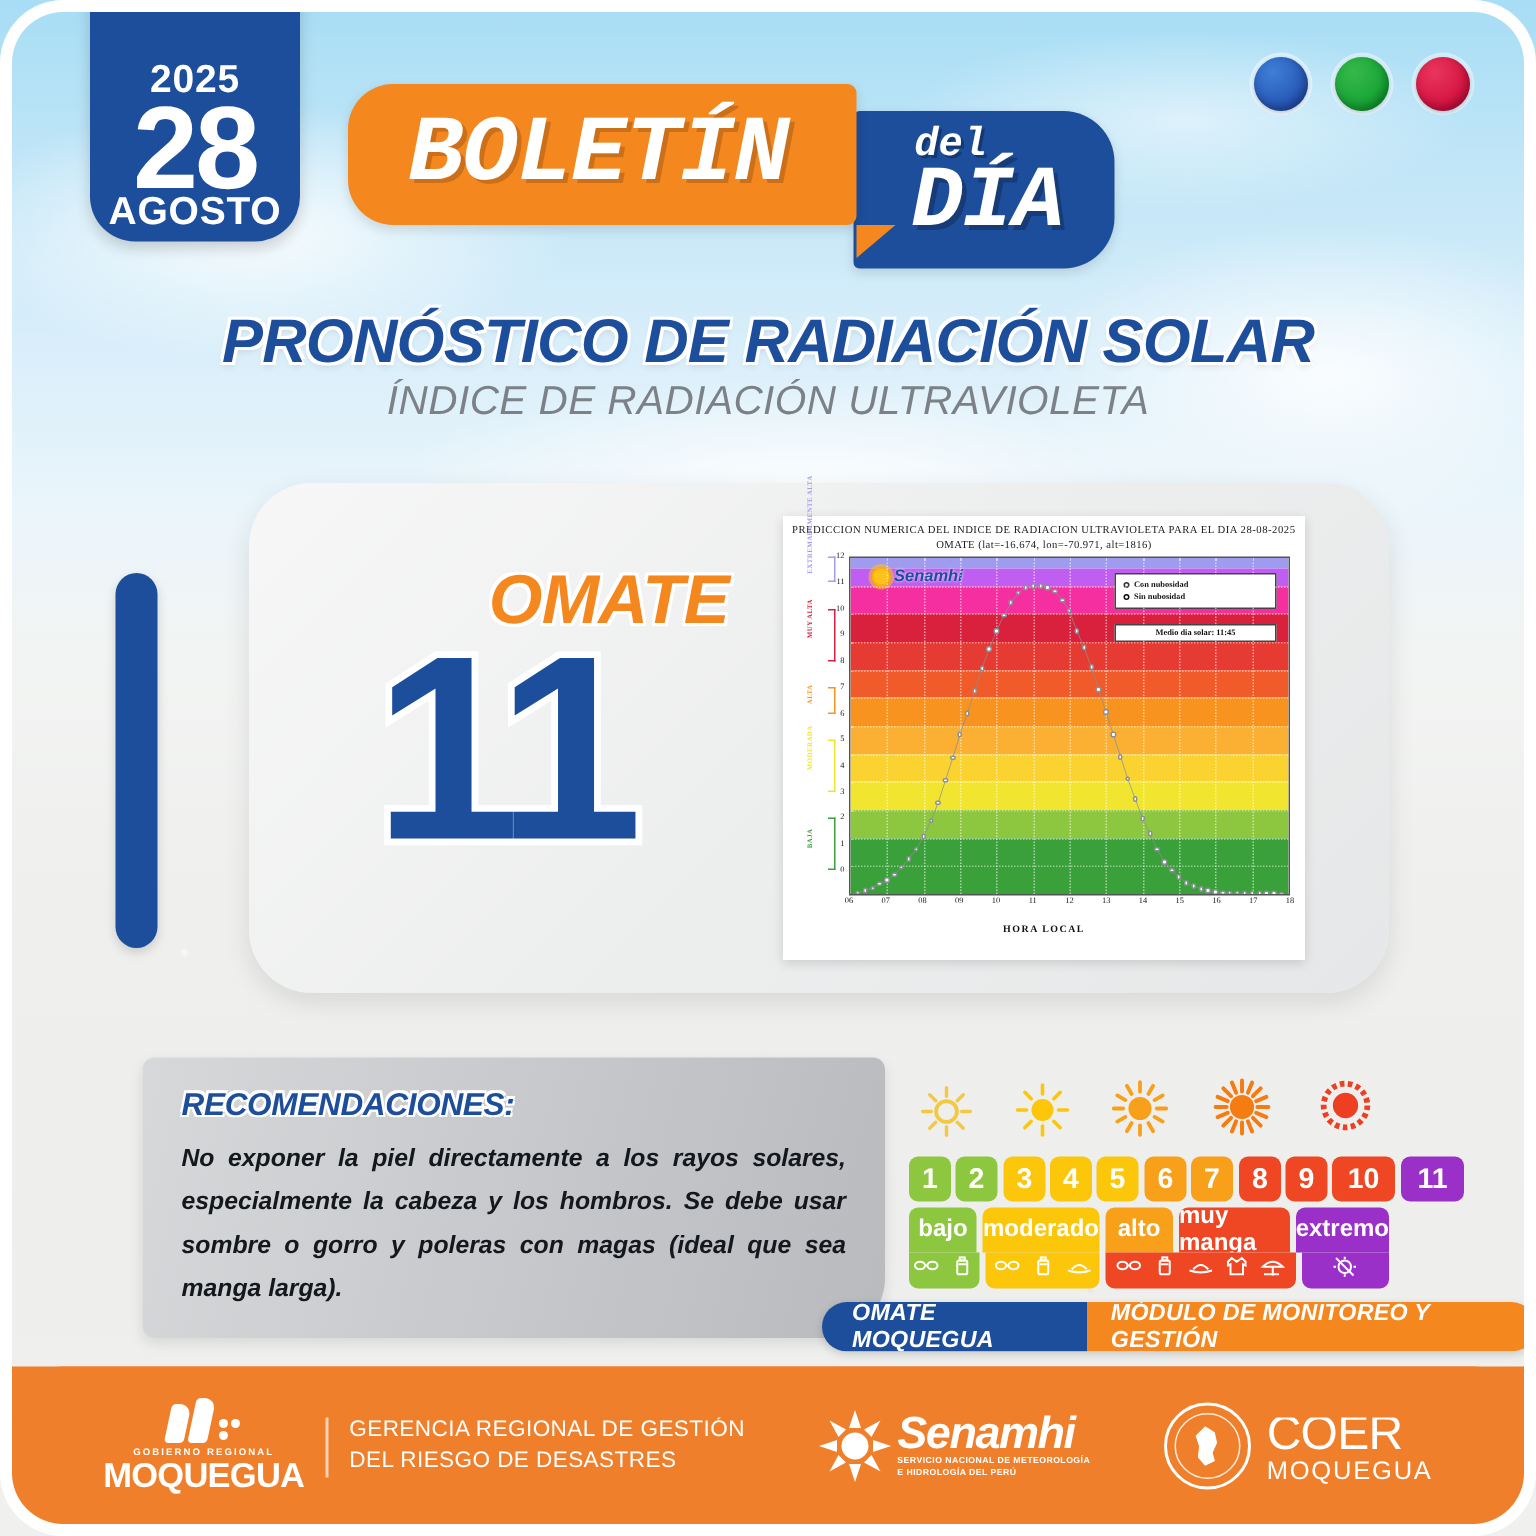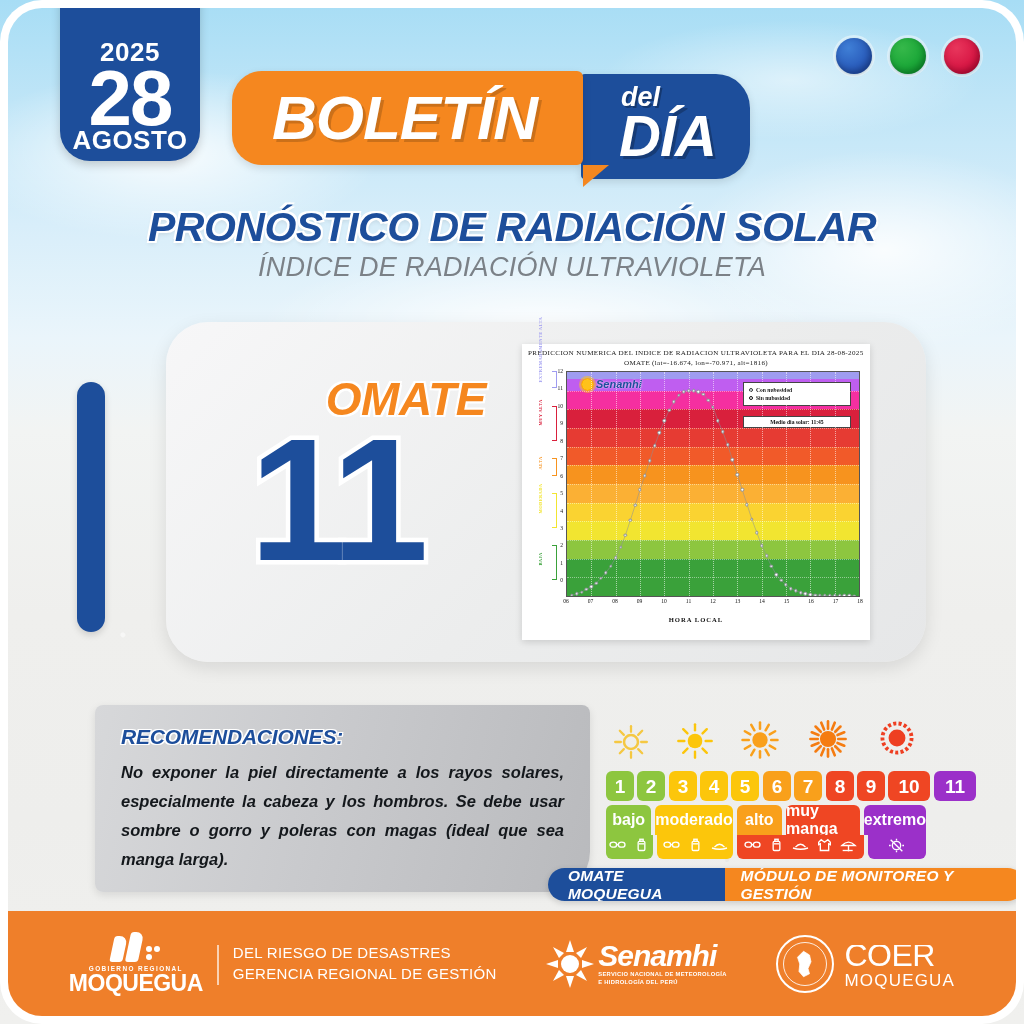--- a/index.html
+++ b/index.html
@@ -66,21 +66,21 @@
     display:flex; flex-direction:column; align-items:center; justify-content:flex-end;
     padding-bottom:8px;
     box-shadow: 0 4px 10px rgba(0,0,0,.18);
     z-index: 20;
   }
   .date-year { font-size:26px; font-weight:bold; letter-spacing:.5px; line-height:1; margin-bottom:-4px;}
   .date-day  { font-size:78px; font-weight:bold; line-height:.95; letter-spacing:-2px; }
   .date-month{ font-size:26px; font-weight:bold; letter-spacing:.5px; line-height:1; margin-top:-8px;}
 
   
-  .ribbon { position:absolute; left:232px; top:56px; z-index:18; display:flex; align-items:center; }
+  .ribbon { position:absolute; left:232px; top:56px; z-index:18; display:flex; align-items:flex-start;font-family:Liberation Mono, monospace; }
   .ribbon-orange {
     background:#f5871f;
     border-radius: 30px 6px 6px 30px;
     padding: 16px 46px 16px 40px;
     position:relative;
     box-shadow: 0 3px 8px rgba(0,0,0,.12);
   }
   .ribbon-orange::after{
     content:""; position:absolute; left:100%; bottom:-22px;
     border-left: 26px solid #f5871f;
@@ -714,22 +714,22 @@
           <div class="moq-d"></div>
           <div class="moq-d"></div>
           <div class="moq-d"></div>
         </div>
       </div>
       <div class="moq-small">GOBIERNO REGIONAL</div>
       <div class="moq-name">MOQUEGUA</div>
     </div>
     <div class="f-div"></div>
     <div class="f-text">
+      <div>GERENCIA REGIONAL DE GESTIÓN</div>
       <div>DEL RIESGO DE DESASTRES</div>
-      <div>GERENCIA REGIONAL DE GESTIÓN</div>
     </div>
   </div>
 
   <div class="sen-logo">
     <div class="sen-burst">
       <svg viewBox="0 0 48 48" width="48" height="48" aria-hidden="true">
         <g fill="#ffffff">
           <circle cx="24" cy="24" r="9"></circle>
           <path d="M24 0 L28 12 L20 12 Z"></path>
             <path d="M24 48 L20 36 L28 36 Z"></path>

